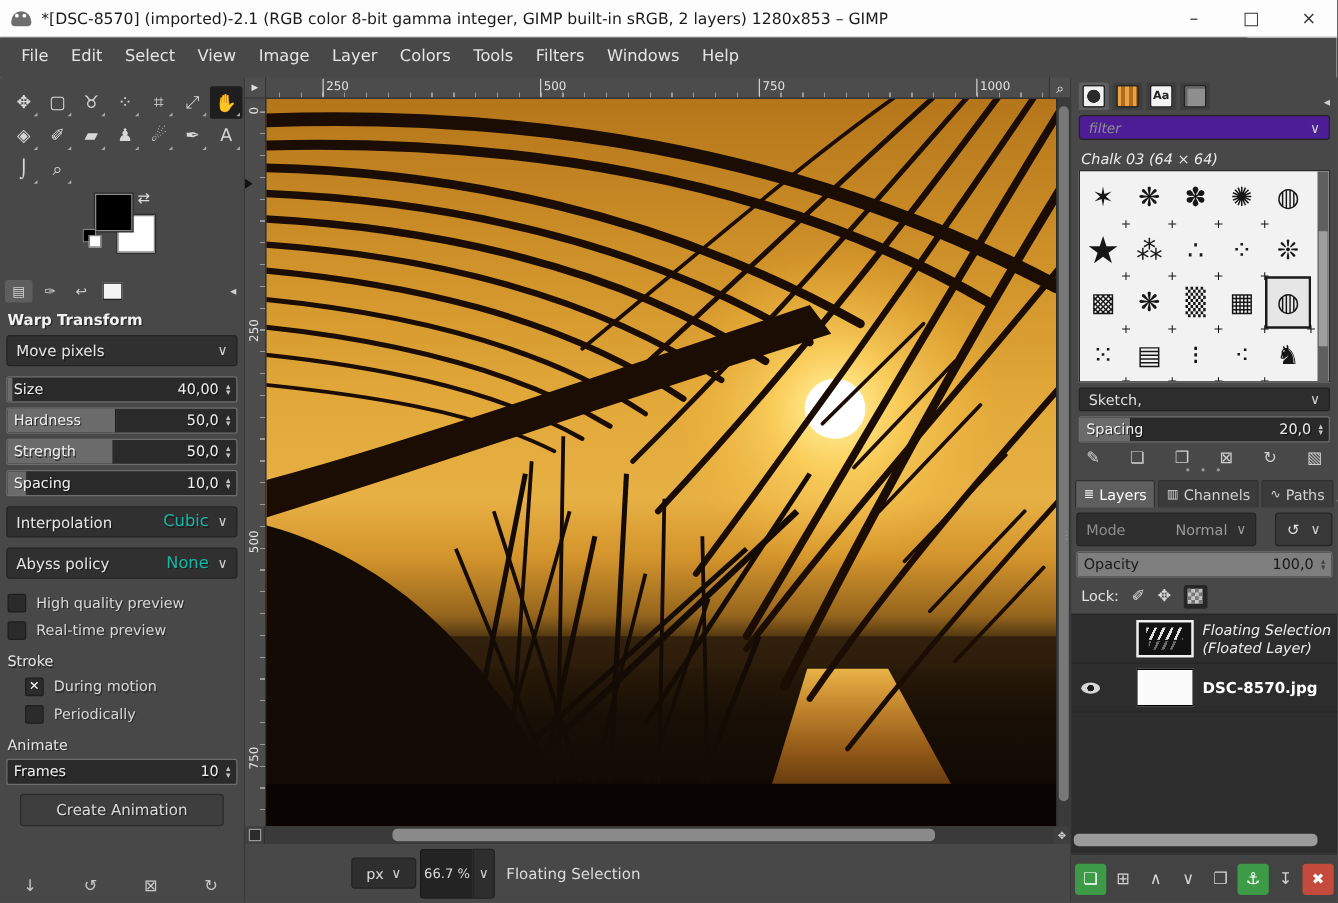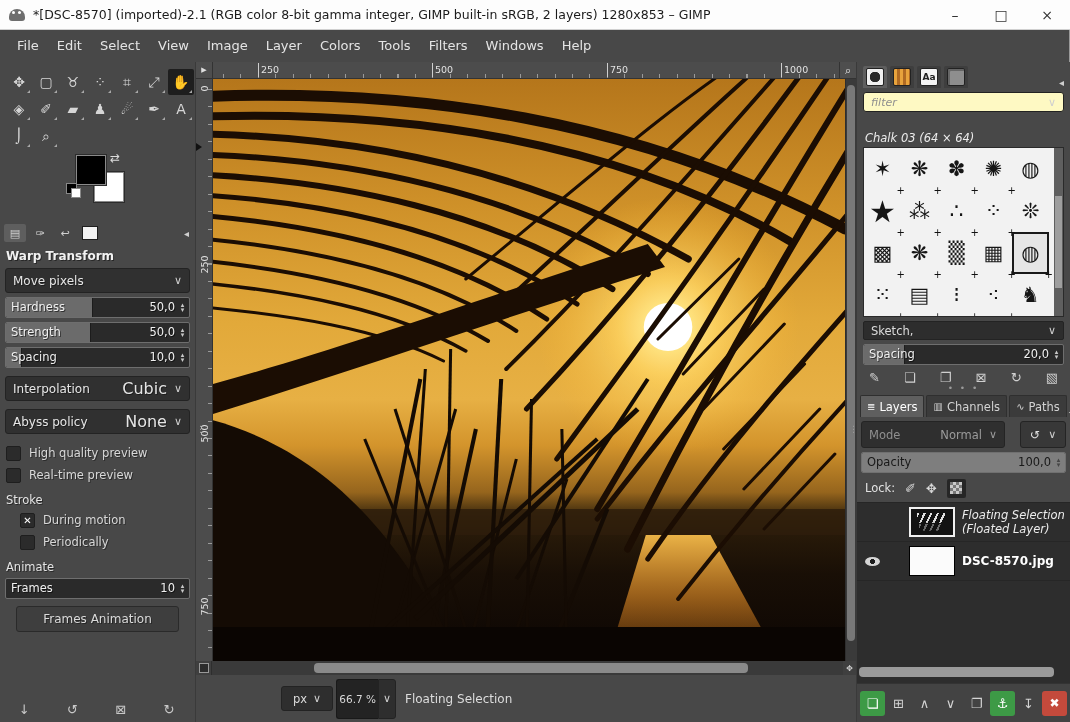--- a/index.html
+++ b/index.html
@@ -31,21 +31,21 @@
   .mini::after{content:"";position:absolute;left:4px;top:4px;width:8px;height:8px;background:#fff;border:1px solid #888;}
   .docktabs{display:flex;align-items:center;gap:3px;margin:12px 4px 0 4px;height:20px;}
   .dtab{width:22px;height:18px;display:flex;align-items:center;justify-content:center;font-size:11px;color:#d0d0d0;border-radius:2px;}
   .dtab.active{background:#5e5e5e;}
   .dtab .white-thumb{width:14px;height:12px;background:#f4f4f4;border:1px solid #1f1f1f;}
   .collapse{margin-left:auto;color:#cfcfcf;font-size:10px;padding-right:2px;}
   .tool-options{padding:4px 4px 0 4px;}
   .to-title{font-size:12px;font-weight:bold;color:#f2f2f2;margin:2px 0 5px 2px;text-shadow:1px 1px 0 rgba(0,0,0,.45);}
   .dropdown{height:25px;background:#303030;border:1px solid #232323;border-radius:3px;display:flex;align-items:center;padding:0 7px;box-sizing:border-box;margin:0 1px;}
   .dropdown .dd-label{font-size:12px;color:#e6e6e6;text-shadow:1px 1px 0 rgba(0,0,0,.4);}
-  .dropdown .dd-value{margin-left:auto;font-size:16px;color:#e5e5e5;text-shadow:1px 1px 0 rgba(0,0,0,.4);}
+  .dropdown .dd-value{margin-left:auto;font-size:13px;color:#14b8a6;text-shadow:1px 1px 0 rgba(0,0,0,.4);}
   .chev{color:#cfcfcf;font-size:11px;margin-left:7px;}
   .chev::before{content:"∨";}
   .slider{position:relative;height:19px;background:#2a2a2a;border:1px solid #6e6e6e;border-radius:2px;margin:4px 1px;overflow:hidden;}
   .slider .fill{position:absolute;left:0;top:0;bottom:0;background:#6b6b6b;border-right:1px solid #1c1c1c;}
   .slider .s-label{position:absolute;left:5px;top:0;line-height:19px;font-size:11.5px;color:#f0f0f0;text-shadow:1px 1px 0 rgba(0,0,0,.55);}
   .slider .s-value{position:absolute;right:14px;top:0;line-height:19px;font-size:11.5px;color:#f0f0f0;text-shadow:1px 1px 0 rgba(0,0,0,.55);}
   .spin{position:absolute;right:1px;top:0;width:11px;height:100%;display:flex;flex-direction:column;align-items:center;justify-content:center;color:#c8c8c8;font-size:7px;line-height:5px;}
   .spin::before{content:"▴";}
   .spin::after{content:"▾";}
   .dd-row{margin:8px 1px;}
@@ -94,21 +94,21 @@
   
   .right-dock{position:absolute;left:856px;top:62px;width:214px;height:660px;background:#484848;border-left:1px solid #3a3a3a;box-sizing:border-box;display:flex;flex-direction:column;}
   .rtabs{display:flex;align-items:flex-end;gap:3px;height:26px;padding:0 4px 0 6px;}
   .rtab{width:24px;height:22px;display:flex;align-items:center;justify-content:center;border-radius:2px 2px 0 0;background:#3e3e3e;}
   .rtab.active{background:#5e5e5e;}
   .icon16{width:16px;height:16px;border-radius:2px;}
   .brush-thumb-ic{background:radial-gradient(circle at 50% 50%,#2a2a2a 0 5px,#f0f0f0 5.5px);border:1px solid #222;}
   .pattern-ic{background:repeating-linear-gradient(90deg,#e8a33c 0 3px,#b06a22 3px 6px);border:1px solid #222;}
   .font-ic{background:#f4f4f4;border:1px solid #222;display:flex;align-items:center;justify-content:center;font-size:9px;font-weight:bold;color:#222;}
   .hist-ic{background:#8e8e8e;border:1px solid #222;box-shadow:inset 2px 2px 0 #666;}
-  .filter-row{margin:4px 6px 15px 6px;height:20px;background:#fef9c3;border:1px solid #222;border-radius:3px;display:flex;align-items:center;padding:0 7px;box-sizing:border-box;}
+  .filter-row{margin:4px 6px 4px 6px;height:20px;background:#4c1d95;border:1px solid #222;border-radius:3px;display:flex;align-items:center;padding:0 7px;box-sizing:border-box;}
   .filter-ph{font-size:11px;font-style:italic;color:#8f8f8f;}
   .filter-row .chev{margin-left:auto;}
   .brush-name{margin:4px 8px 2px 8px;font-size:11.5px;color:#ececec;font-style:italic;}
   .brushgrid{margin:0 6px;height:168px;background:#f2f2f2;border:1px solid #2a2a2a;position:relative;overflow:hidden;
              display:grid;grid-template-columns:repeat(5,37px);grid-auto-rows:42px;}
   .bcell{display:flex;align-items:center;justify-content:center;color:#161616;font-size:21px;position:relative;}
   .bcell::after{content:attr(data-mark);position:absolute;right:-4px;bottom:-6px;font-size:10px;color:#111;z-index:2;}
   .bcell.big{font-size:30px;}
   .bcell.selected{box-shadow:inset 0 0 0 2px #1a1a1a;background:#e6e6e6;}
   .bscroll{position:absolute;right:0;top:0;bottom:0;width:9px;background:#5f5f5f;}
@@ -218,20 +218,26 @@
           <span class="white-thumb"></span>
         </div>
       <div class="collapse">◂</div>
     </div>
     <div class="tool-options">
       <div class="to-title">Warp Transform</div>
       <div class="dropdown">
         <span class="dd-label">Move pixels</span>
         <span class="chev" style="margin-left:auto"></span>
       </div>
+      <div class="slider" style="margin-top:8px">
+        <div class="fill" style="width:2%"></div>
+        <span class="s-label">Size</span>
+        <span class="s-value">40,00</span>
+        <span class="spin"></span>
+      </div>
       <div class="slider">
         <div class="fill" style="width:47%"></div>
         <span class="s-label">Hardness</span>
         <span class="s-value">50,0</span>
         <span class="spin"></span>
       </div>
       <div class="slider">
         <div class="fill" style="width:46%"></div>
         <span class="s-label">Strength</span>
         <span class="s-value">50,0</span>
@@ -269,21 +275,21 @@
       <div class="cb-row indent">
         <span class="box"></span>
         <span class="cb-label">Periodically</span>
       </div>
       <div class="section-label">Animate</div>
       <div class="slider">
         <span class="s-label">Frames</span>
         <span class="s-value">10</span>
         <span class="spin"></span>
       </div>
-      <div class="create-btn">Frames Animation</div>
+      <div class="create-btn">Create Animation</div>
     </div>
     <div class="to-footer">
       <span>↓</span>
       <span>↺</span>
       <span>⊠</span>
       <span>↻</span>
     </div>
   </div>
 
   <div class="canvas-col">

